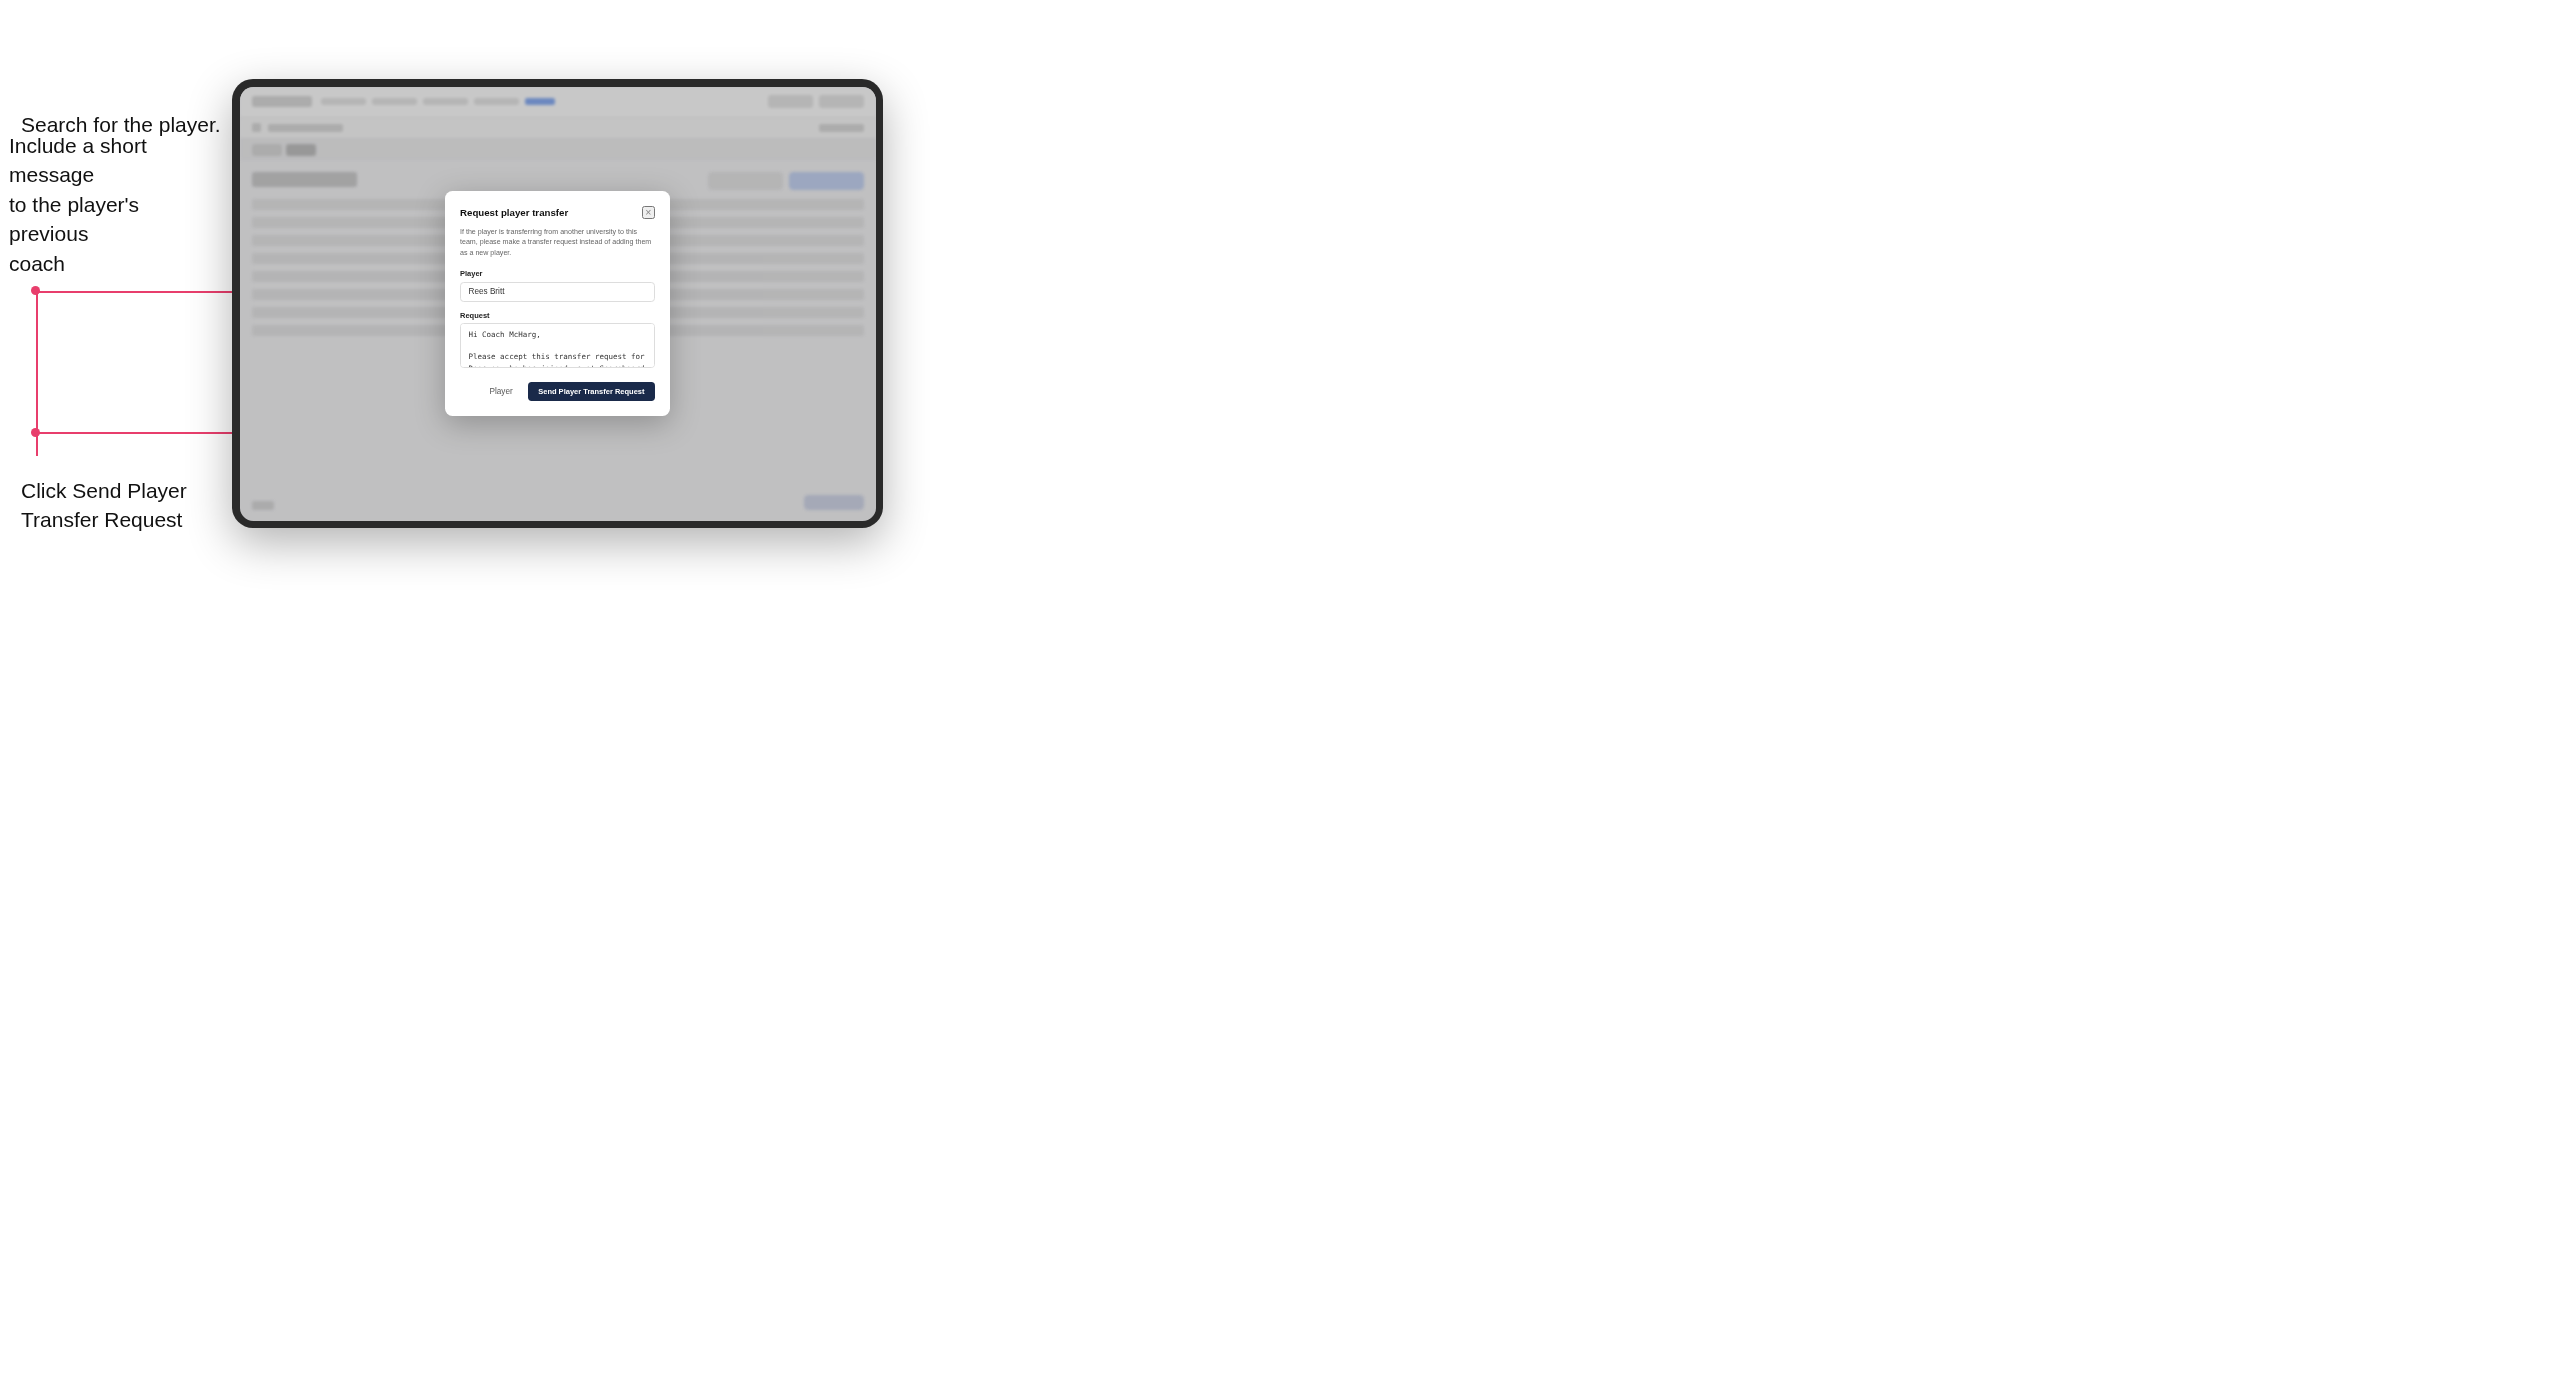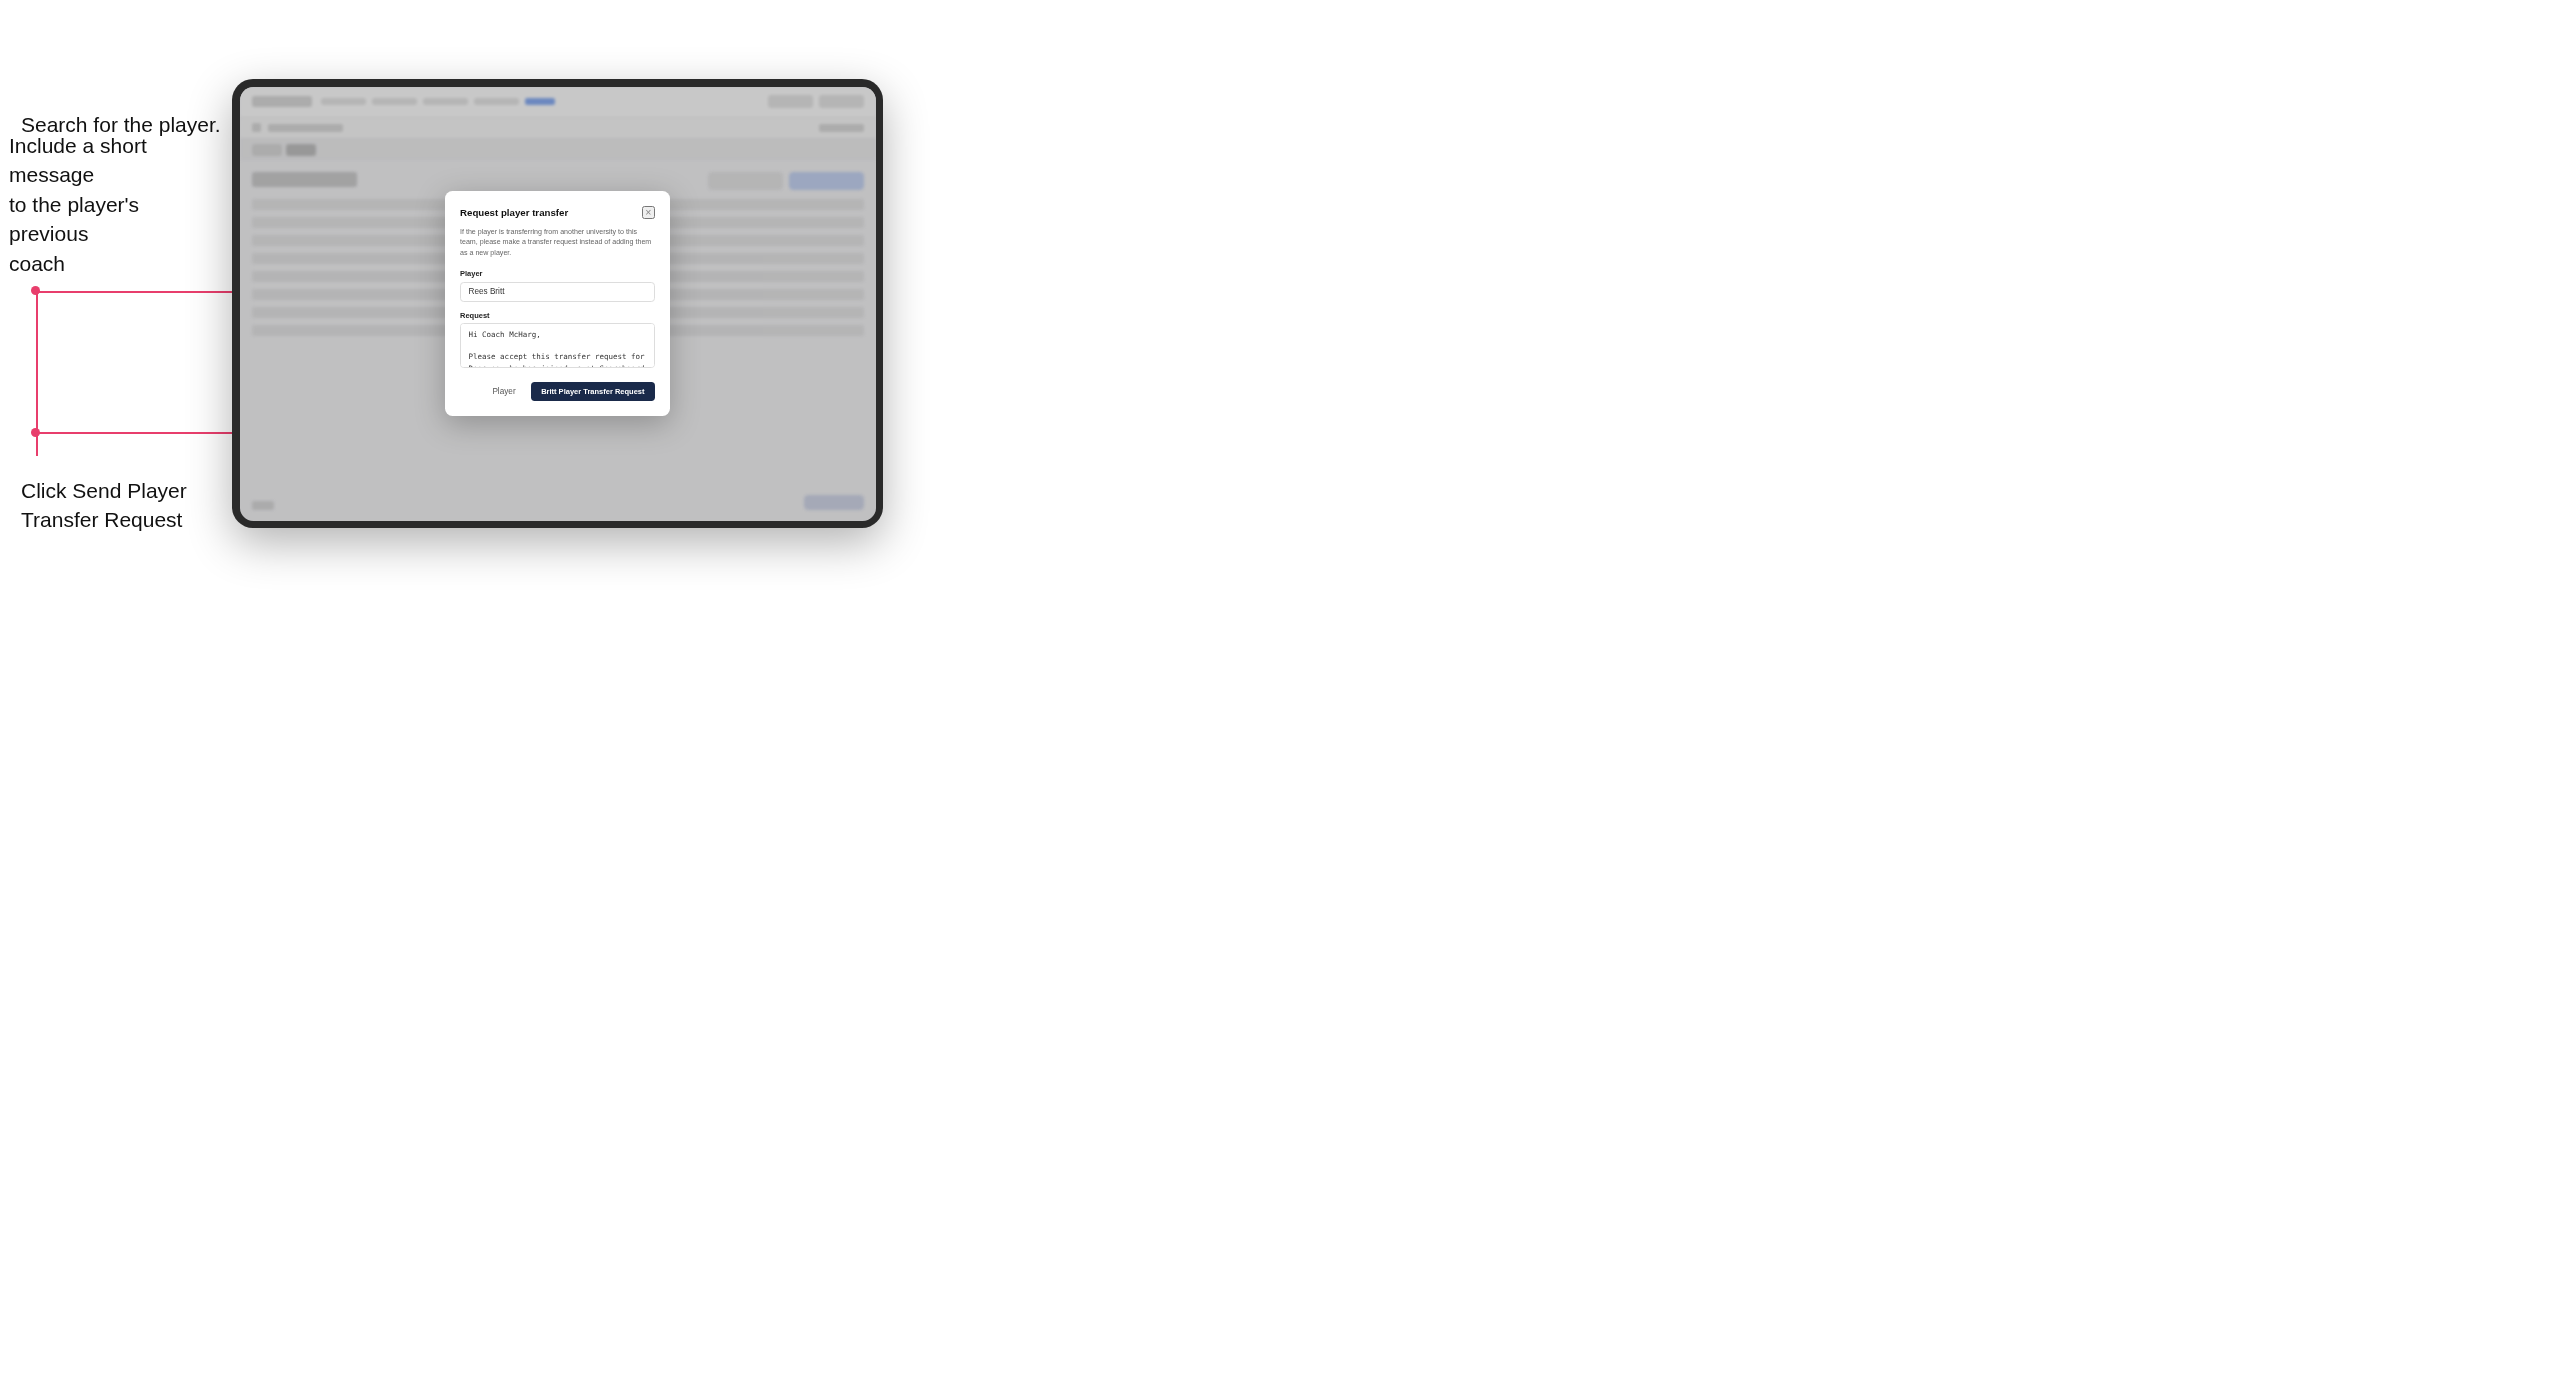--- a/index.html
+++ b/index.html
@@ -523,21 +523,21 @@
 
         
         <div class="modal-label">Request</div>
         <textarea class="modal-textarea" style="">Hi Coach McHarg,
 
 Please accept this transfer request for Rees now he has joined us at Scoreboard College</textarea>
 
         
         <div class="modal-footer">
           <button class="btn-cancel">Player</button>
-          <button class="btn-send">Britt Player Transfer Request</button>
+          <button class="btn-send">Send Player Transfer Request</button>
         </div>
 
       </div>
     </div>
 
   </div>
 </div>
 
 
 </body></html>

